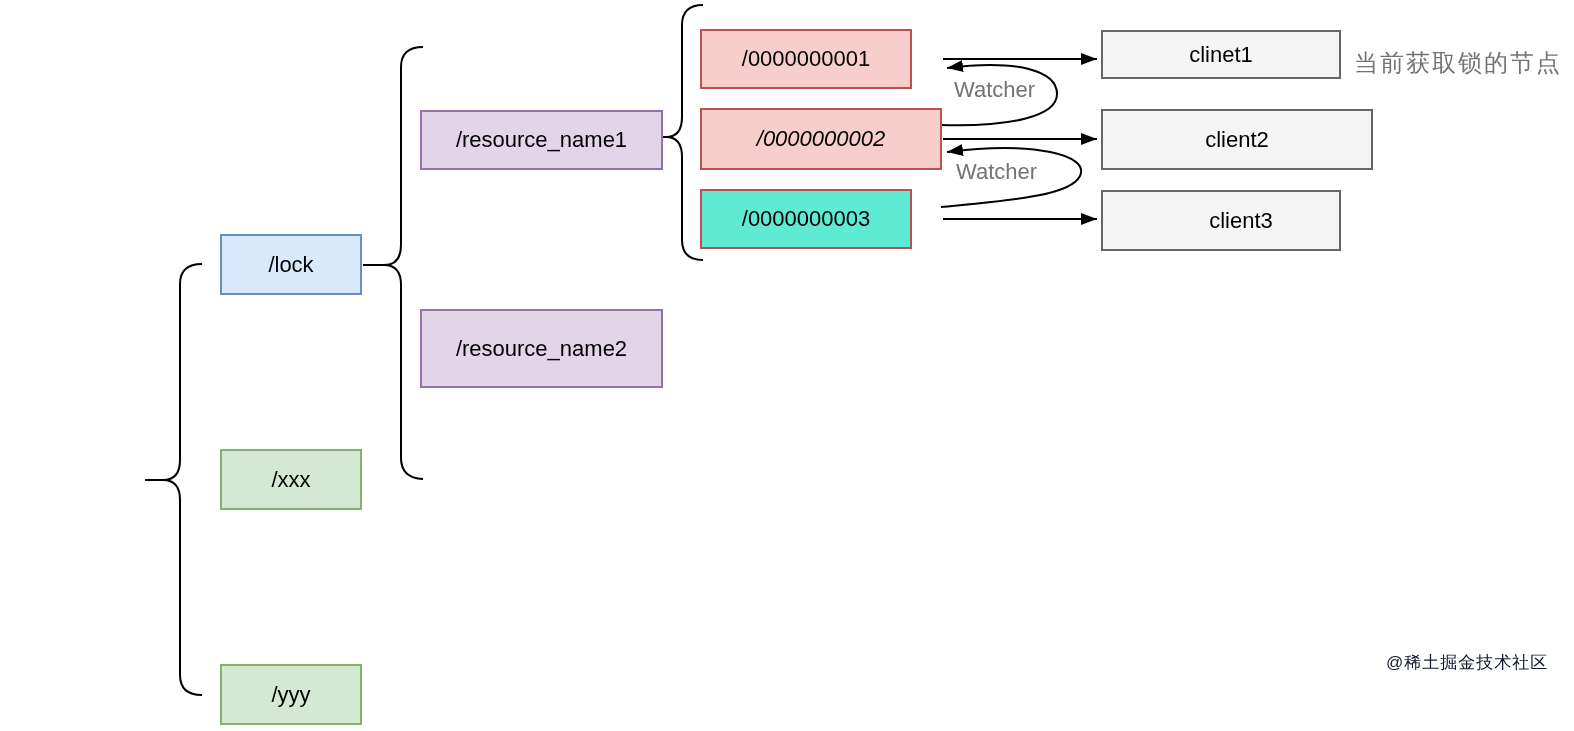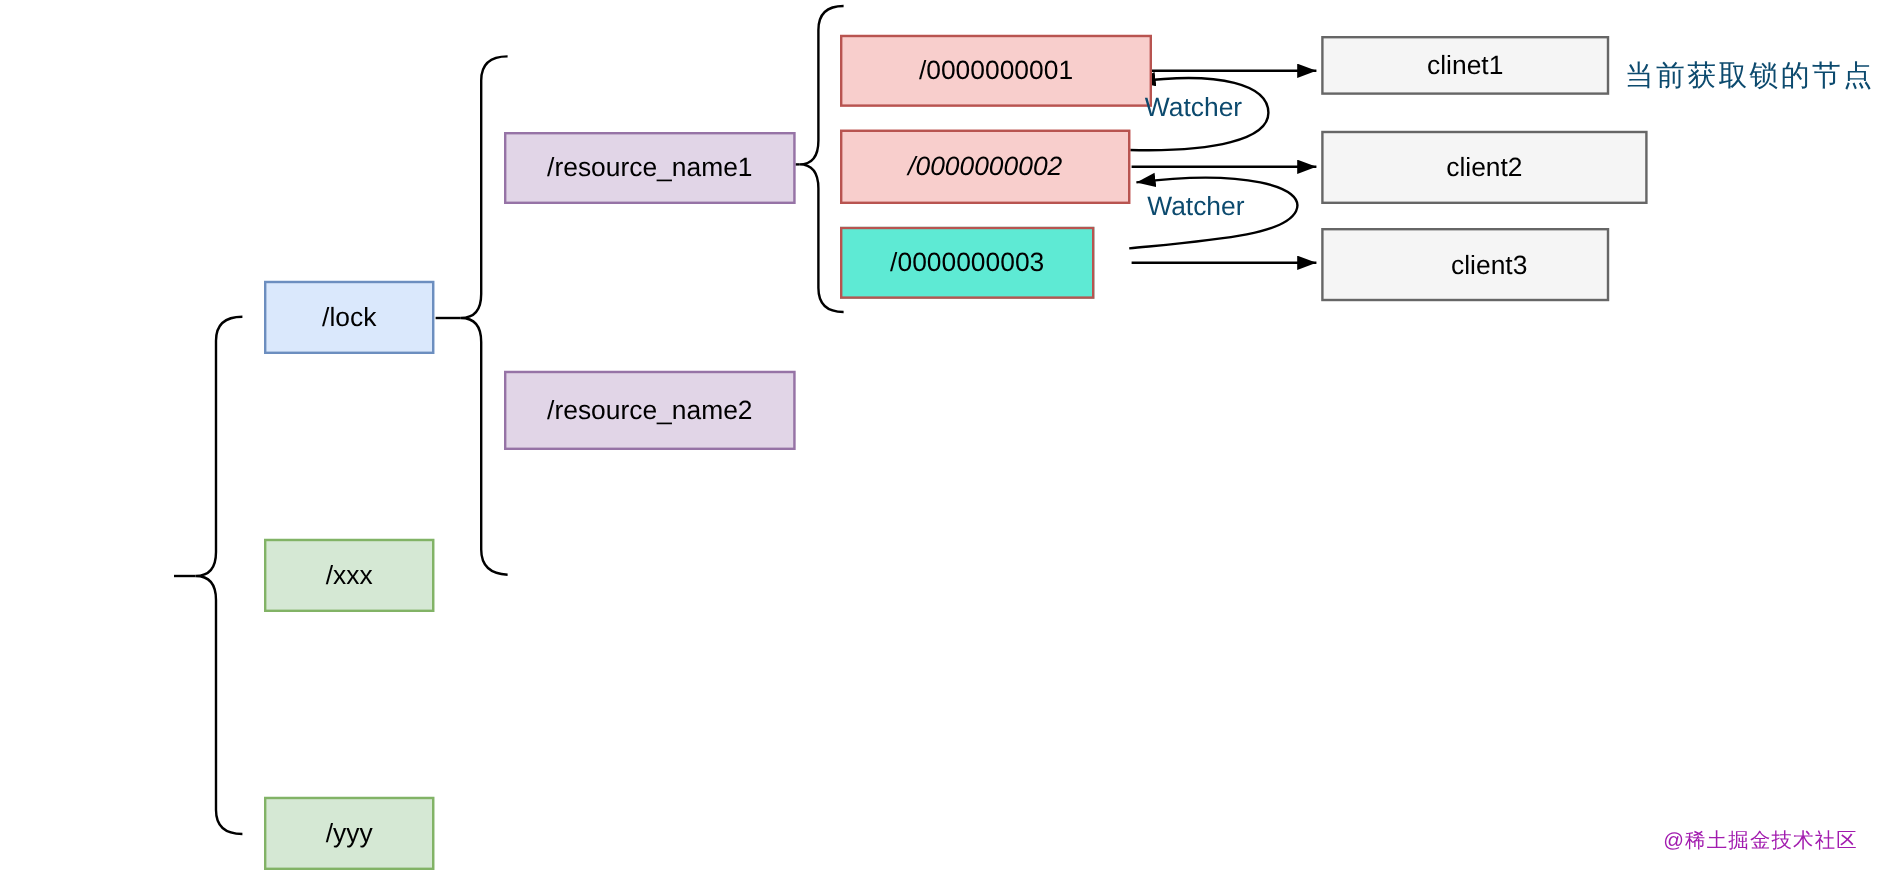--- a/index.html
+++ b/index.html
@@ -31,48 +31,48 @@
     border: 2px solid #000;
     font-size: 22px;
     color: #000000;
     white-space: nowrap;
   }
   .n-root { left: 1px;    top: 449px; width: 142px; height: 62px; background: #ffe6cc; border-color: #d79b00; }
   .n-lock { left: 220px;  top: 234px; width: 142px; height: 61px; background: #dae8fc; border-color: #6c8ebf; }
   .n-xxx  { left: 220px;  top: 449px; width: 142px; height: 61px; background: #d5e8d4; border-color: #82b366; }
   .n-yyy  { left: 220px;  top: 664px; width: 142px; height: 61px; background: #d5e8d4; border-color: #82b366; }
   .n-res1 { left: 420px;  top: 110px; width: 243px; height: 60px; background: #e1d5e7; border-color: #9673a6; }
-  .n-res2 { left: 420px;  top: 309px; width: 243px; height: 66px; background: #e1d5e7; border-color: #9673a6; }
-  .n-seq1 { left: 700px;  top: 29px;  width: 260px; height: 60px; background: #f8cecc; border-color: #b85450; }
+  .n-res2 { left: 420px;  top: 309px; width: 243px; height: 79px; background: #e1d5e7; border-color: #9673a6; }
+  .n-seq1 { left: 700px;  top: 29px;  width: 212px; height: 60px; background: #f8cecc; border-color: #b85450; }
   .n-seq2 { left: 700px;  top: 108px; width: 242px; height: 62px; background: #f8cecc; border-color: #b85450; font-style: italic; }
   .n-seq3 { left: 700px;  top: 189px; width: 212px; height: 60px; background: #5eead4; border-color: #b85450; }
   .n-c1   { left: 1101px; top: 30px;  width: 240px; height: 49px; background: #f5f5f5; border-color: #666666; }
   .n-c2   { left: 1101px; top: 109px; width: 272px; height: 61px; background: #f5f5f5; border-color: #666666; }
   .n-c3   { left: 1101px; top: 190px; width: 240px; height: 61px; background: #f5f5f5; border-color: #666666; padding-left: 40px; }
 
   .floating-label {
     position: absolute;
-    color: #0c4a6e;
+    color: #737373;
     white-space: nowrap;
   }
   .watcher-label { font-size: 22px; }
   .watcher-1 { left: 954px; top: 77px; }
   .watcher-2 { left: 956px; top: 159px; }
   .annotation {
     left: 1354px;
     top: 47px;
     font-size: 24px;
     letter-spacing: 2px;
     font-weight: 500;
   }
   .watermark {
     left: 1386px;
-    top: 689px;
+    top: 651px;
     font-size: 17px;
-    color: #a21caf;
+    color: #0f172a;
     letter-spacing: 1px;
   }
 </style>
 </head>
 <body>
 
 <div class="canvas">
 
   <svg class="connector-layer" viewBox="0 0 1574 731" xmlns="http://www.w3.org/2000/svg">
     <defs>

